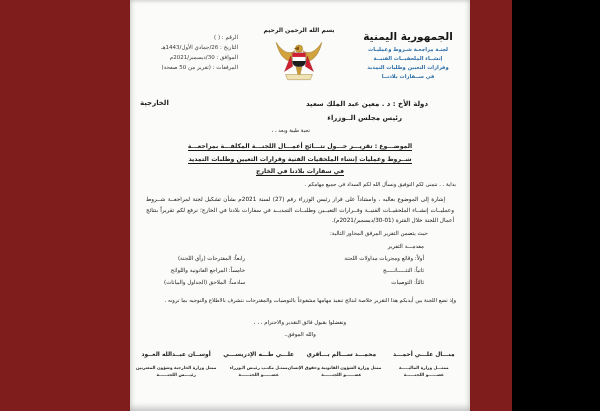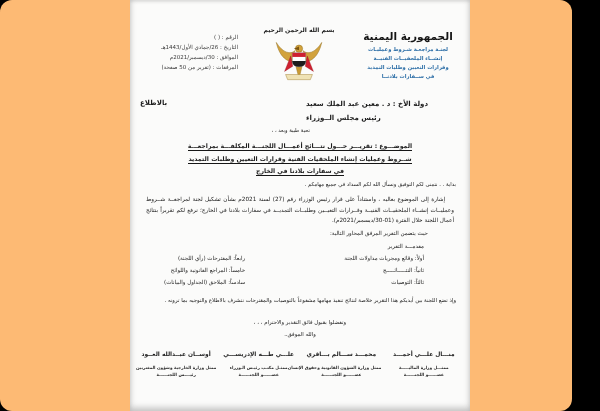--- a/index.html
+++ b/index.html
@@ -1,36 +1,36 @@
 <!DOCTYPE html>
 <html lang="ar"><head>
 <meta charset="utf-8">
 <style>
   * { margin:0; padding:0; box-sizing:border-box; }
   html,body { width:600px; height:411px; overflow:hidden; background:#000; }
   body { font-family:"DejaVu Sans", sans-serif; }
-  .stage { position:relative; width:572px; height:411px; background:#fdba74;border-radius:12px; }
+  .stage { position:relative; width:512px; height:411px; background:#7f1d1d; }
   .page {
     position:absolute; left:130px; top:0; width:340px; height:411px;
     background:#fbfbfa; direction:rtl; color:#1c1c1c;
     box-shadow: inset 0 -3px 6px rgba(120,120,120,.45), inset 0 2px 3px rgba(160,160,160,.25);
   }
   .abs { position:absolute; }
 
   
   .ref-block { left:auto; right:232px; top:33px; width:96px; font-size:5.5px; line-height:1.8; color:#3a3a3a; text-align:right; direction:rtl; }
   .center-head { right:126px; top:26px; width:90px; text-align:center; }
   .bismillah { font-size:6px; font-weight:bold; color:#1a1a1a; letter-spacing:-0.2px; }
   .emblem { width:62px; height:50px; margin-top:1px; }
   .rep-block { right:8px; top:30px; width:108px; text-align:center; }
   .rep-title { font-size:10.5px; font-weight:bold; color:#151515; letter-spacing:-0.3px; }
   .committee { margin-top:3px; font-size:5.2px; font-weight:bold; line-height:1.7; }
 
   
-  .addr { right:42px; top:97px; text-align:left; font-weight:bold; font-size:7px; line-height:2.0; }
+  .addr { right:42px; top:97px; text-align:right; font-weight:bold; font-size:7px; line-height:2.0; }
   .addr .l2 { margin-right:26px; }
   .honorific { left:10px; top:99px; font-weight:bold; font-size:7px; }
   .salutation { right:160px; top:127px; font-size:5.2px; }
 
   
   .subject { left:14px; right:14px; top:142px; text-align:center; font-weight:bold; font-size:6.2px; }
   .subject div { margin-bottom:3.5px; }
   .subject span { display:inline-block; border-bottom:1px solid #161616; padding-bottom:1px; }
 
   .opening { right:14px; top:181px; font-size:5.3px; }
@@ -92,21 +92,21 @@
         <div>إنشــاء الملحقيــات الفنيــة</div>
         <div>وقرارات التعيين وطلبات التمديد</div>
         <div>في ســفارات بلادنــا</div>
       </div>
     </div>
 
     <div class="abs addr">
       <div>دولة الأخ : د . معين عبد الملك سعيد</div>
       <div class="l2">رئيس مجلس الــوزراء</div>
     </div>
-    <div class="abs honorific">بالاطلاع</div>
+    <div class="abs honorific">الخارجية</div>
     <div class="abs salutation">تحية طيبة وبعد ، ،</div>
 
     <div class="abs subject">
       <div><span>الموضـــوع : تقريـــر حـــول نتـــائج أعمـــال اللجنـــة المكلفـــة بمراجعـــة</span></div>
       <div><span>شــروط وعمليات إنشاء الملحقيات الفنية وقرارات التعيين وطلبات التمديد</span></div>
       <div><span>في سفارات بلادنا في الخارج</span></div>
     </div>
 
     <div class="abs opening">بداية . . نتمنى لكم التوفيق ونسأل الله لكم السداد في جميع مهامكم .</div>
     <div class="abs bodypar">إشارة إلى الموضوع بعاليه ، واستناداً على قرار رئيس الوزراء رقم (27) لسنة 2021م بشأن تشكيل لجنة لمراجعــة شــروط وعمليــات إنشــاء الملحقيــات الفنيــة وقــرارات التعيــين وطلبــات التمديــد في سفارات بلادنا في الخارج؛ نرفع لكم تقريراً بنتائج أعمال اللجنة خلال الفترة (01-30/ديسمبر/2021م).</div>

